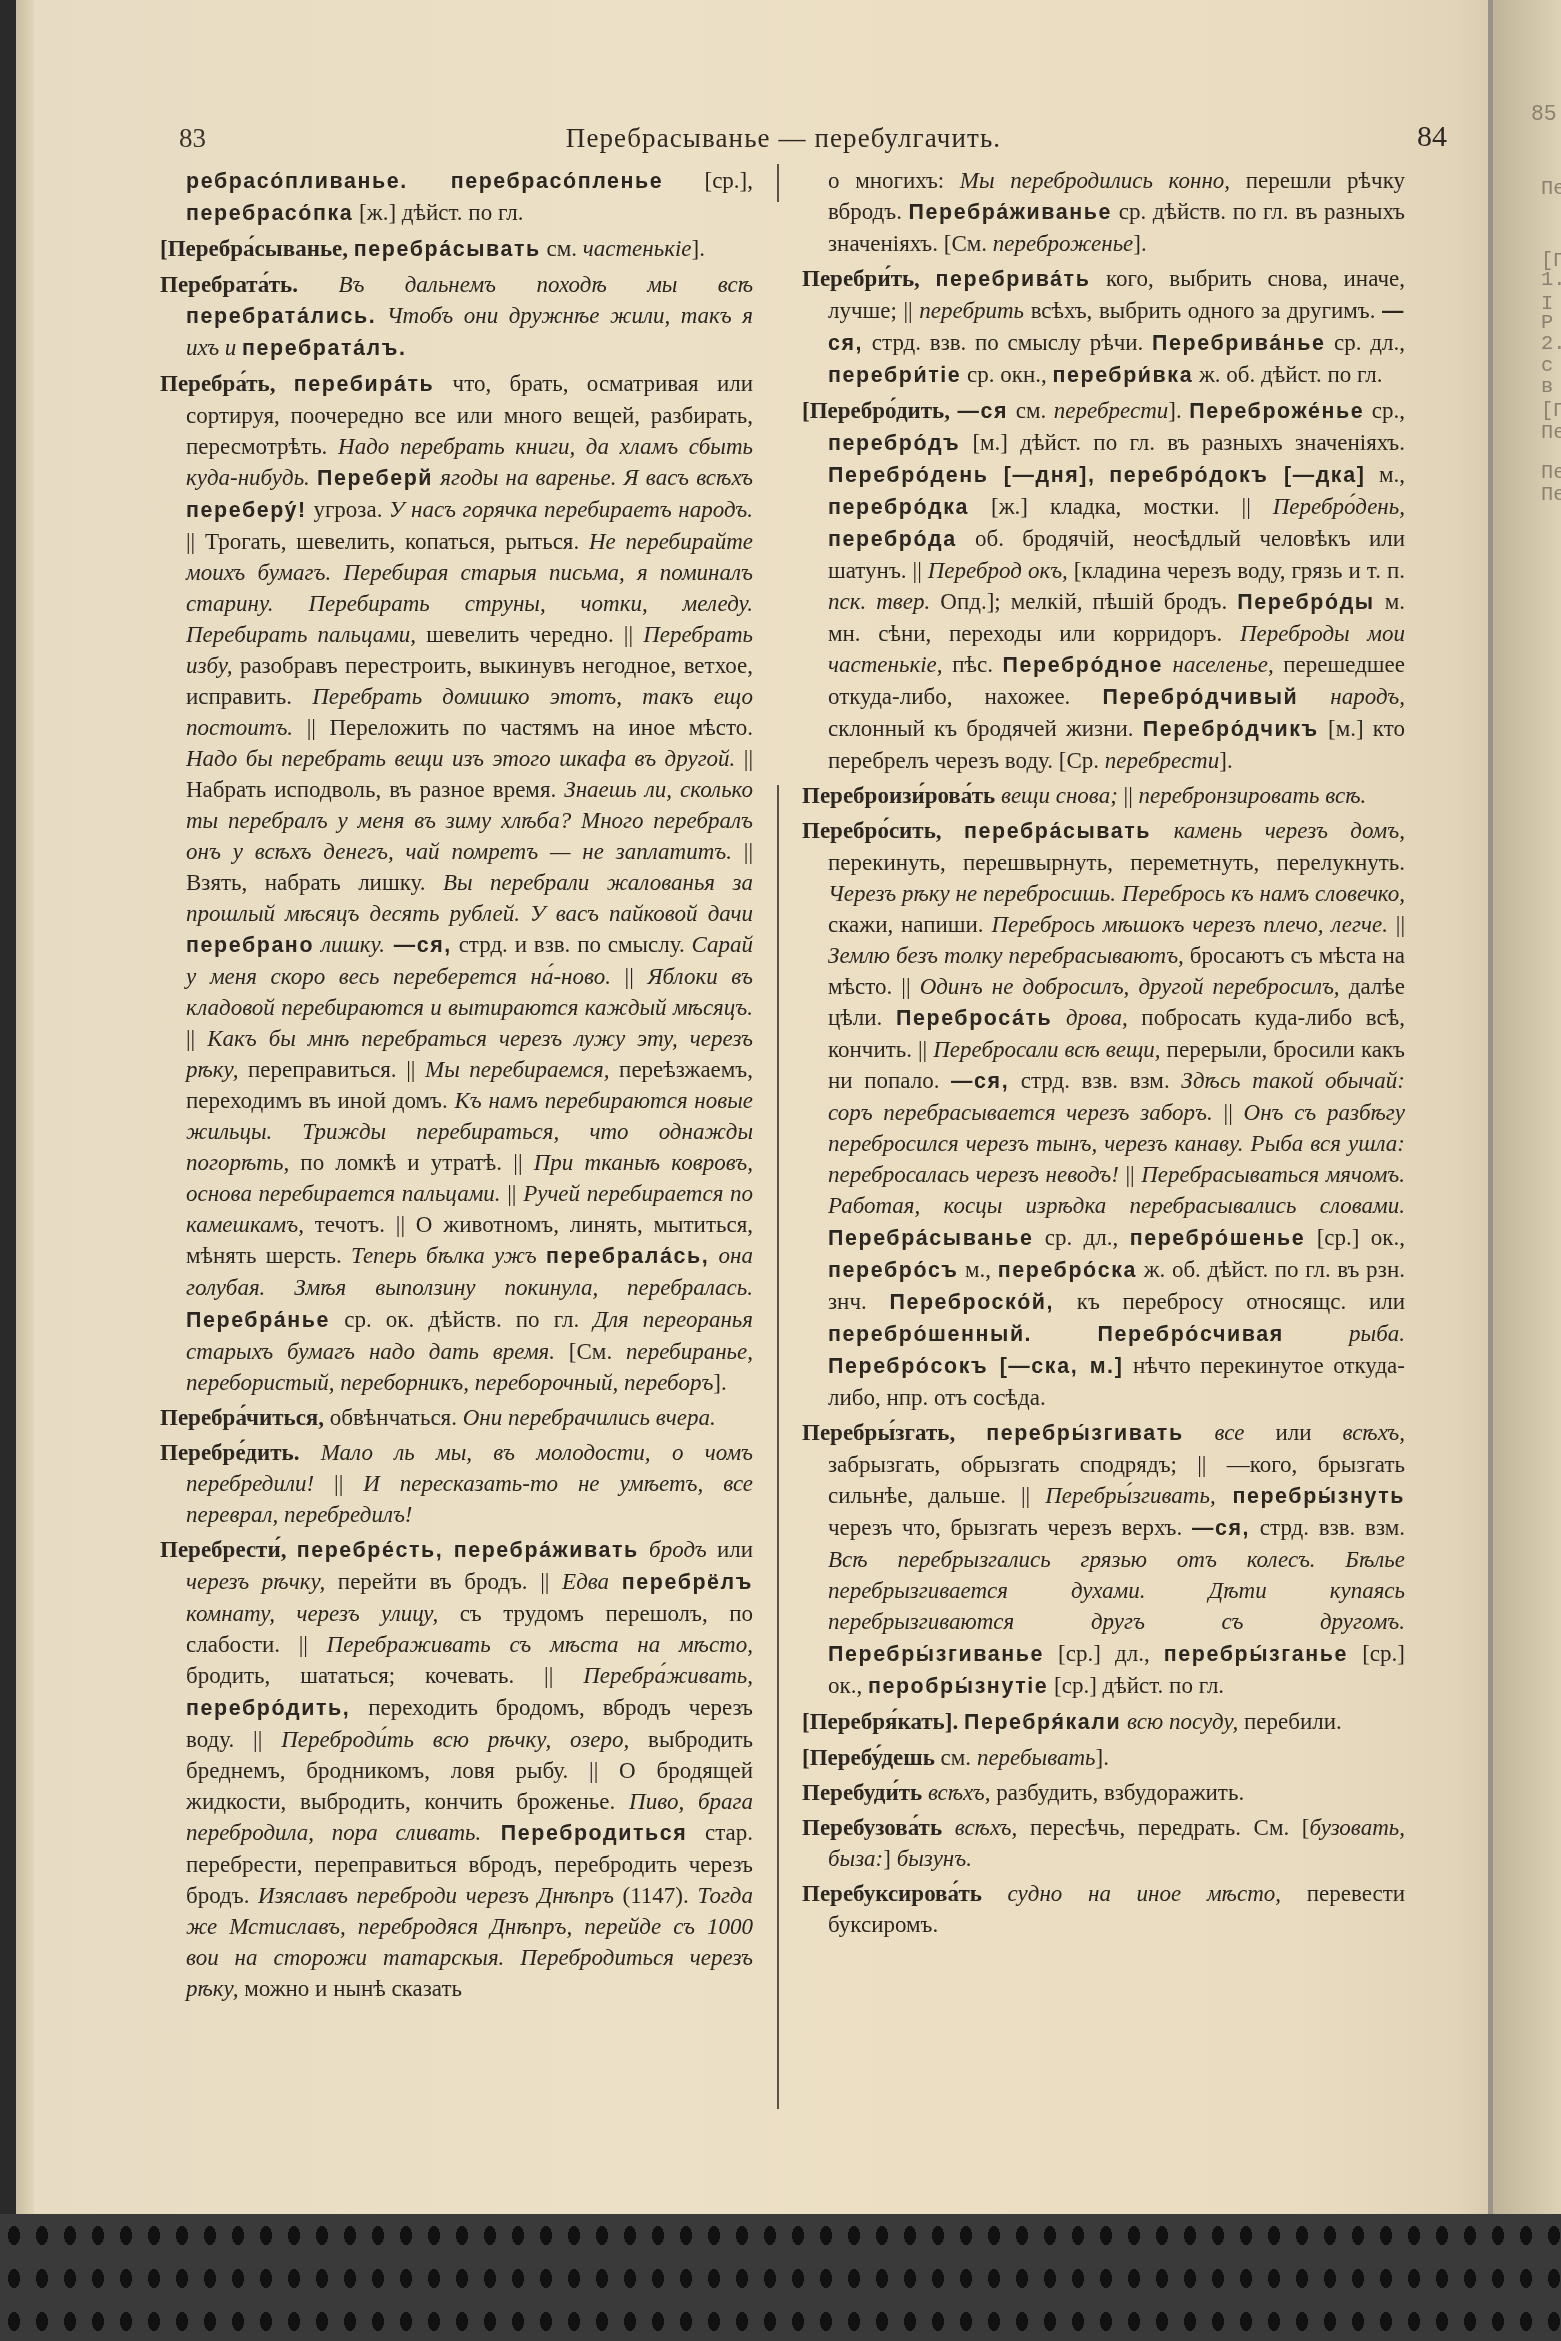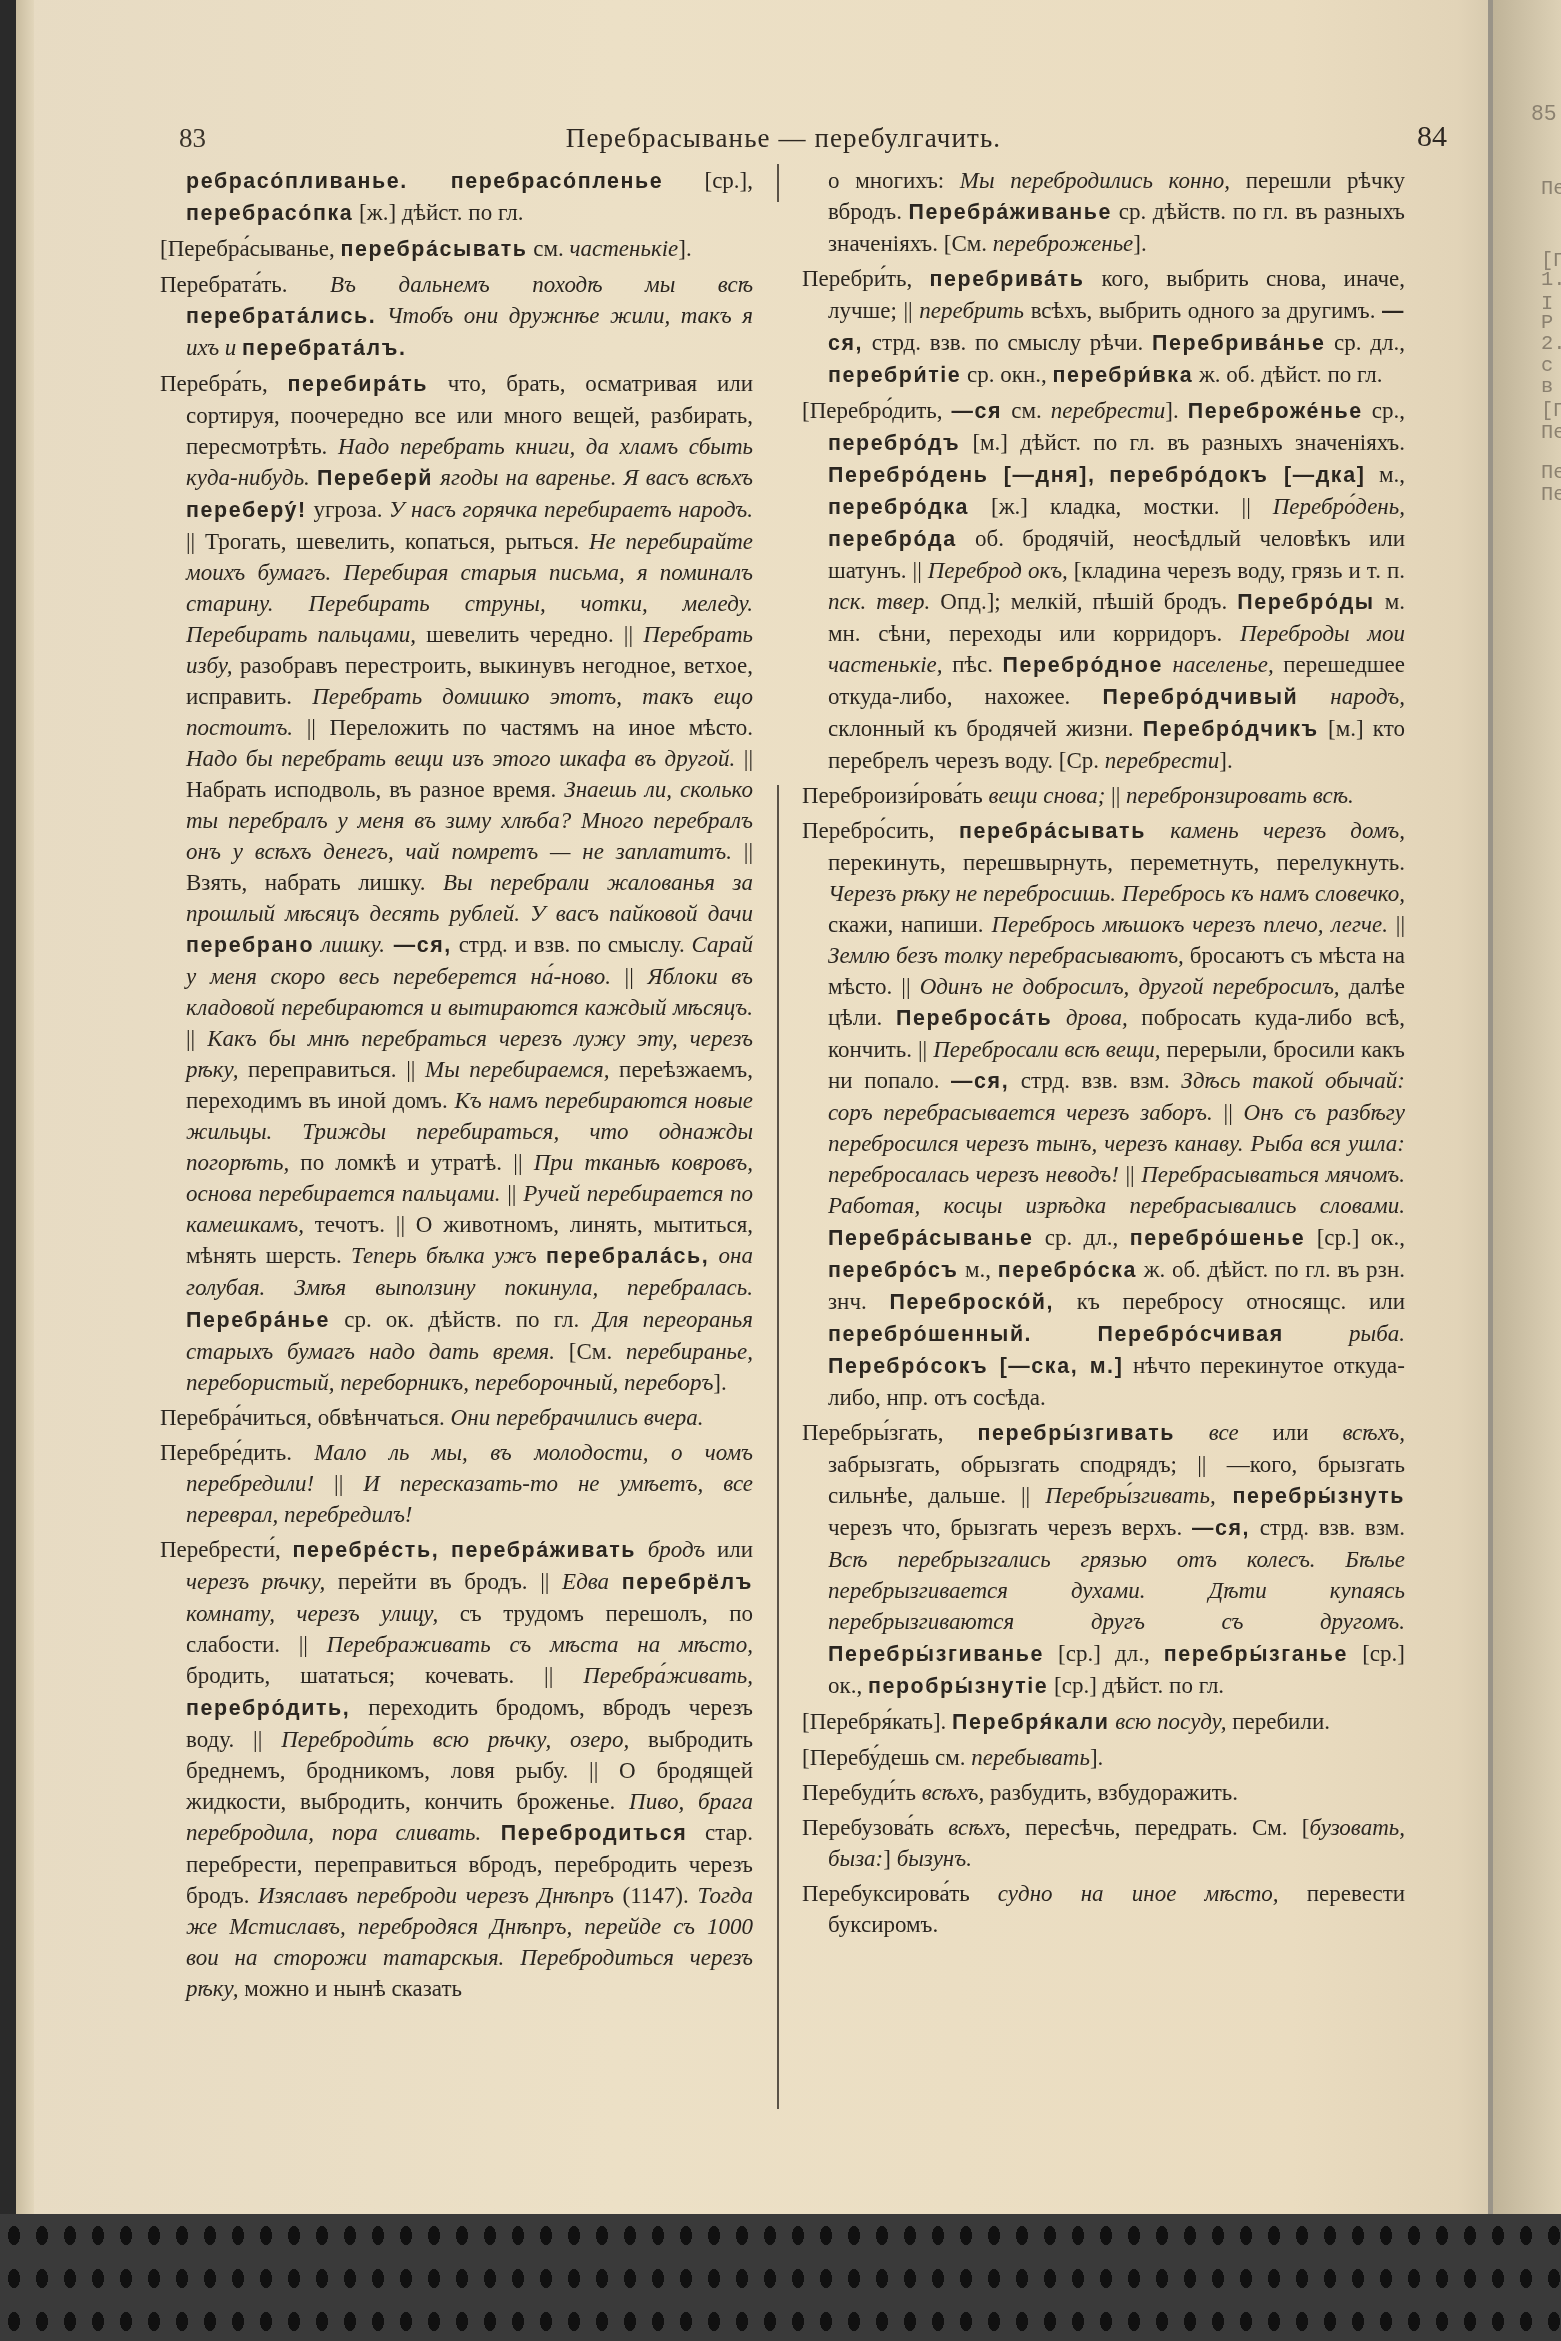--- a/index.html
+++ b/index.html
@@ -37,21 +37,21 @@
   .header .page-right { position:absolute; left:1378px; top:-4.3px; font-size:30px; font-weight:normal; color:#2e2822; }
 
   .col { position:absolute; top:161px; font-size:23px; line-height:31px; }
   .col.left { left:140px; width:601px; }
   .col.right { left:782px; width:611px; }
   .col-rule { position:absolute; left:761px; top:785px; width:1.6px; height:1324px; background:#5a5247; }
   .col-rule.top { top:164px; height:38px; }
 
   .entry { margin:4px; padding-left:26px; text-indent:-26px; text-align:justify; }
   .entry.cont { padding-left:26px; text-indent:0; }
-  .hw { font-weight:normal; }
+  .hw { font-weight:bold; }
   .sp { font-family:"Liberation Sans","DejaVu Sans",sans-serif; font-weight:bold; letter-spacing:1.6px; font-size:21.4px; }
   .it { font-style:italic; }
 </style>
 </head>
 <body>
 
 <div class="page">
   <div class="page-edge"></div>
 
   <div class="header">

